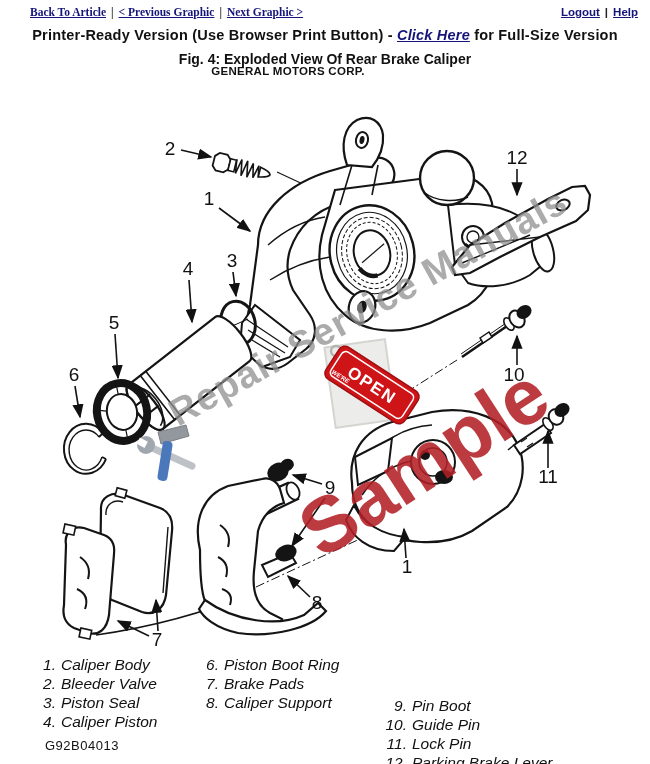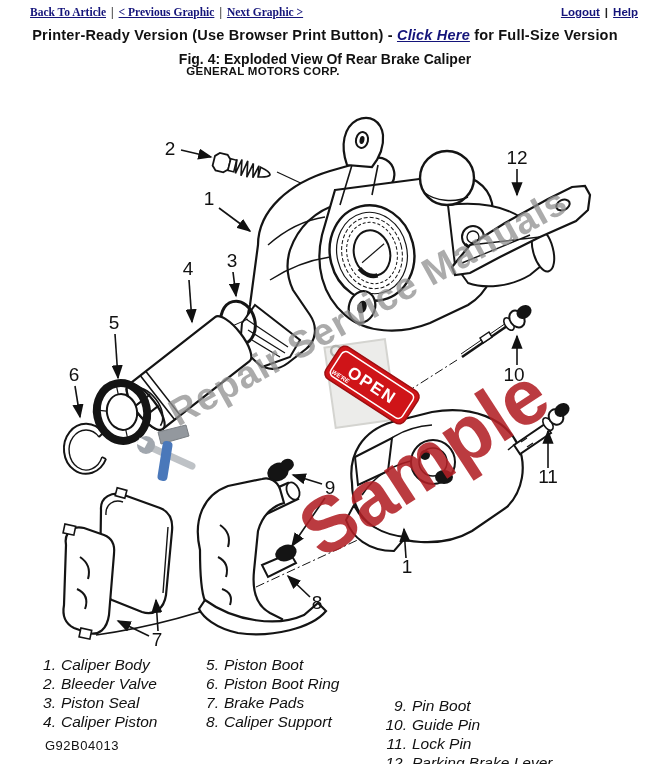--- a/index.html
+++ b/index.html
@@ -9,21 +9,21 @@
   .nav-left{float:left;font-family:Liberation Serif, serif;}
   .nav-right{float:right;}
   .nav-row a{color:#14147a;text-decoration:underline;cursor:pointer;}
   .sep{color:#222;padding:0 5px;font-weight:bold;}
   .printer-line{position:absolute;top:27px;left:0;width:650px;text-align:center;
                 font-size:14.5px;font-weight:bold;letter-spacing:.2px;}
   .printer-line a{color:#14147a;text-decoration:underline;cursor:pointer;font-style:italic;}
   .fig-title{position:absolute;top:51px;left:0;width:650px;text-align:center;
              font-size:14px;font-weight:bold;}
   .company{position:absolute;top:65px;left:0;width:526px;text-align:center;
-           font-size:11.5px;font-weight:bold;letter-spacing:.3px;}
+           font-size:11.5px;font-weight:bold;letter-spacing:.3px;padding-left:25px;}
   .diagram{position:absolute;top:95px;left:0;}
   .parts{position:absolute;top:655px;left:0;width:650px;font-size:15.5px;line-height:19px;}
   .col{position:absolute;top:0;font-style:italic;}
   .col1{left:42px;} .col2{left:205px;} .col3{left:383px;margin-top:41px;}
   .prow{white-space:nowrap;}
   .pnum{display:inline-block;text-align:right;margin-right:5px;}
   .col1 .pnum,.col2 .pnum{width:14px;}
   .col3 .pnum{width:24px;}
   .figcode{position:absolute;top:738px;left:45px;font-size:13px;letter-spacing:.5px;}
   svg text.callout{font-family:"Liberation Sans",sans-serif;font-size:19px;fill:#111;}
@@ -252,21 +252,20 @@
 </svg>
 
 <div class="parts">
   <div class="col col1">
     <div class="prow"><span class="pnum">1.</span><span>Caliper Body</span></div>
     <div class="prow"><span class="pnum">2.</span><span>Bleeder Valve</span></div>
     <div class="prow"><span class="pnum">3.</span><span>Piston Seal</span></div>
     <div class="prow"><span class="pnum">4.</span><span>Caliper Piston</span></div>
   </div>
   <div class="col col2">
-    <div class="prow"><span class="pnum">5.</span><span>Piston Boot</span></div>
     <div class="prow"><span class="pnum">6.</span><span>Piston Boot Ring</span></div>
     <div class="prow"><span class="pnum">7.</span><span>Brake Pads</span></div>
     <div class="prow"><span class="pnum">8.</span><span>Caliper Support</span></div>
   </div>
   <div class="col col3">
     <div class="prow"><span class="pnum">9.</span><span>Pin Boot</span></div>
     <div class="prow"><span class="pnum">10.</span><span>Guide Pin</span></div>
     <div class="prow"><span class="pnum">11.</span><span>Lock Pin</span></div>
     <div class="prow"><span class="pnum">12.</span><span>Parking Brake Lever</span></div>
   </div>

